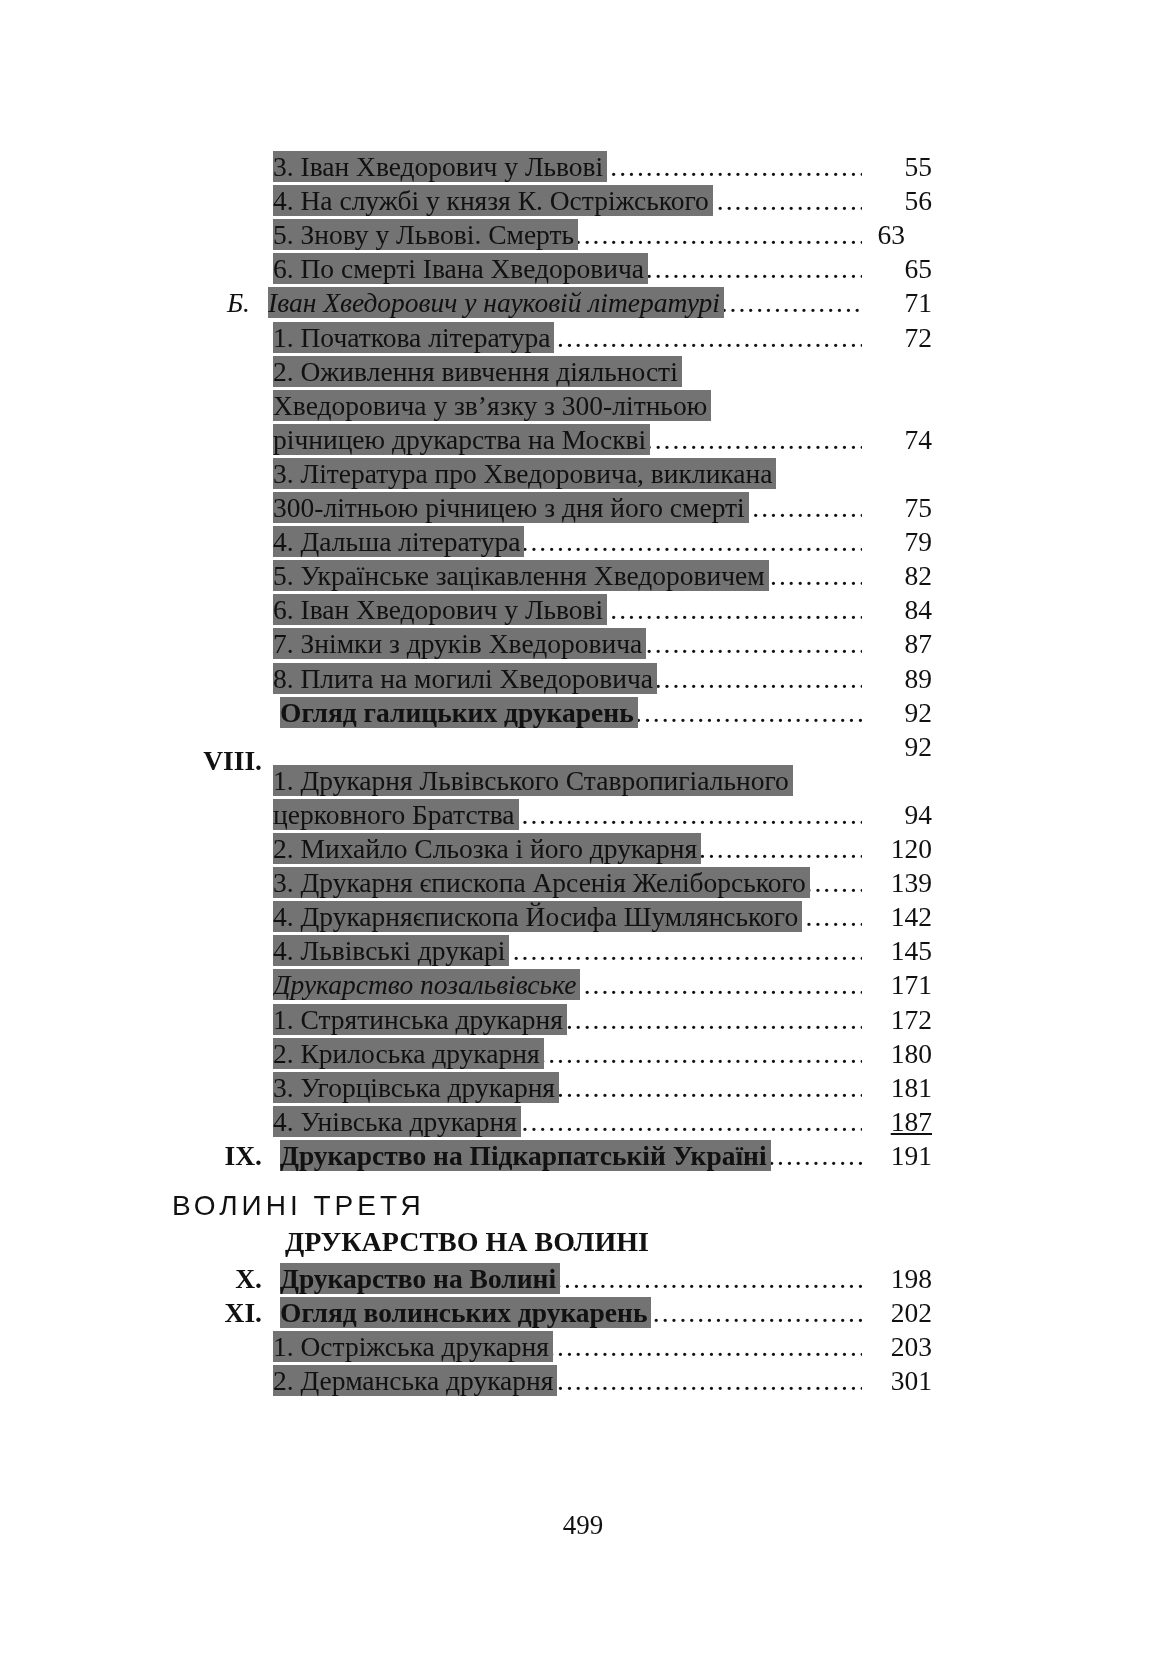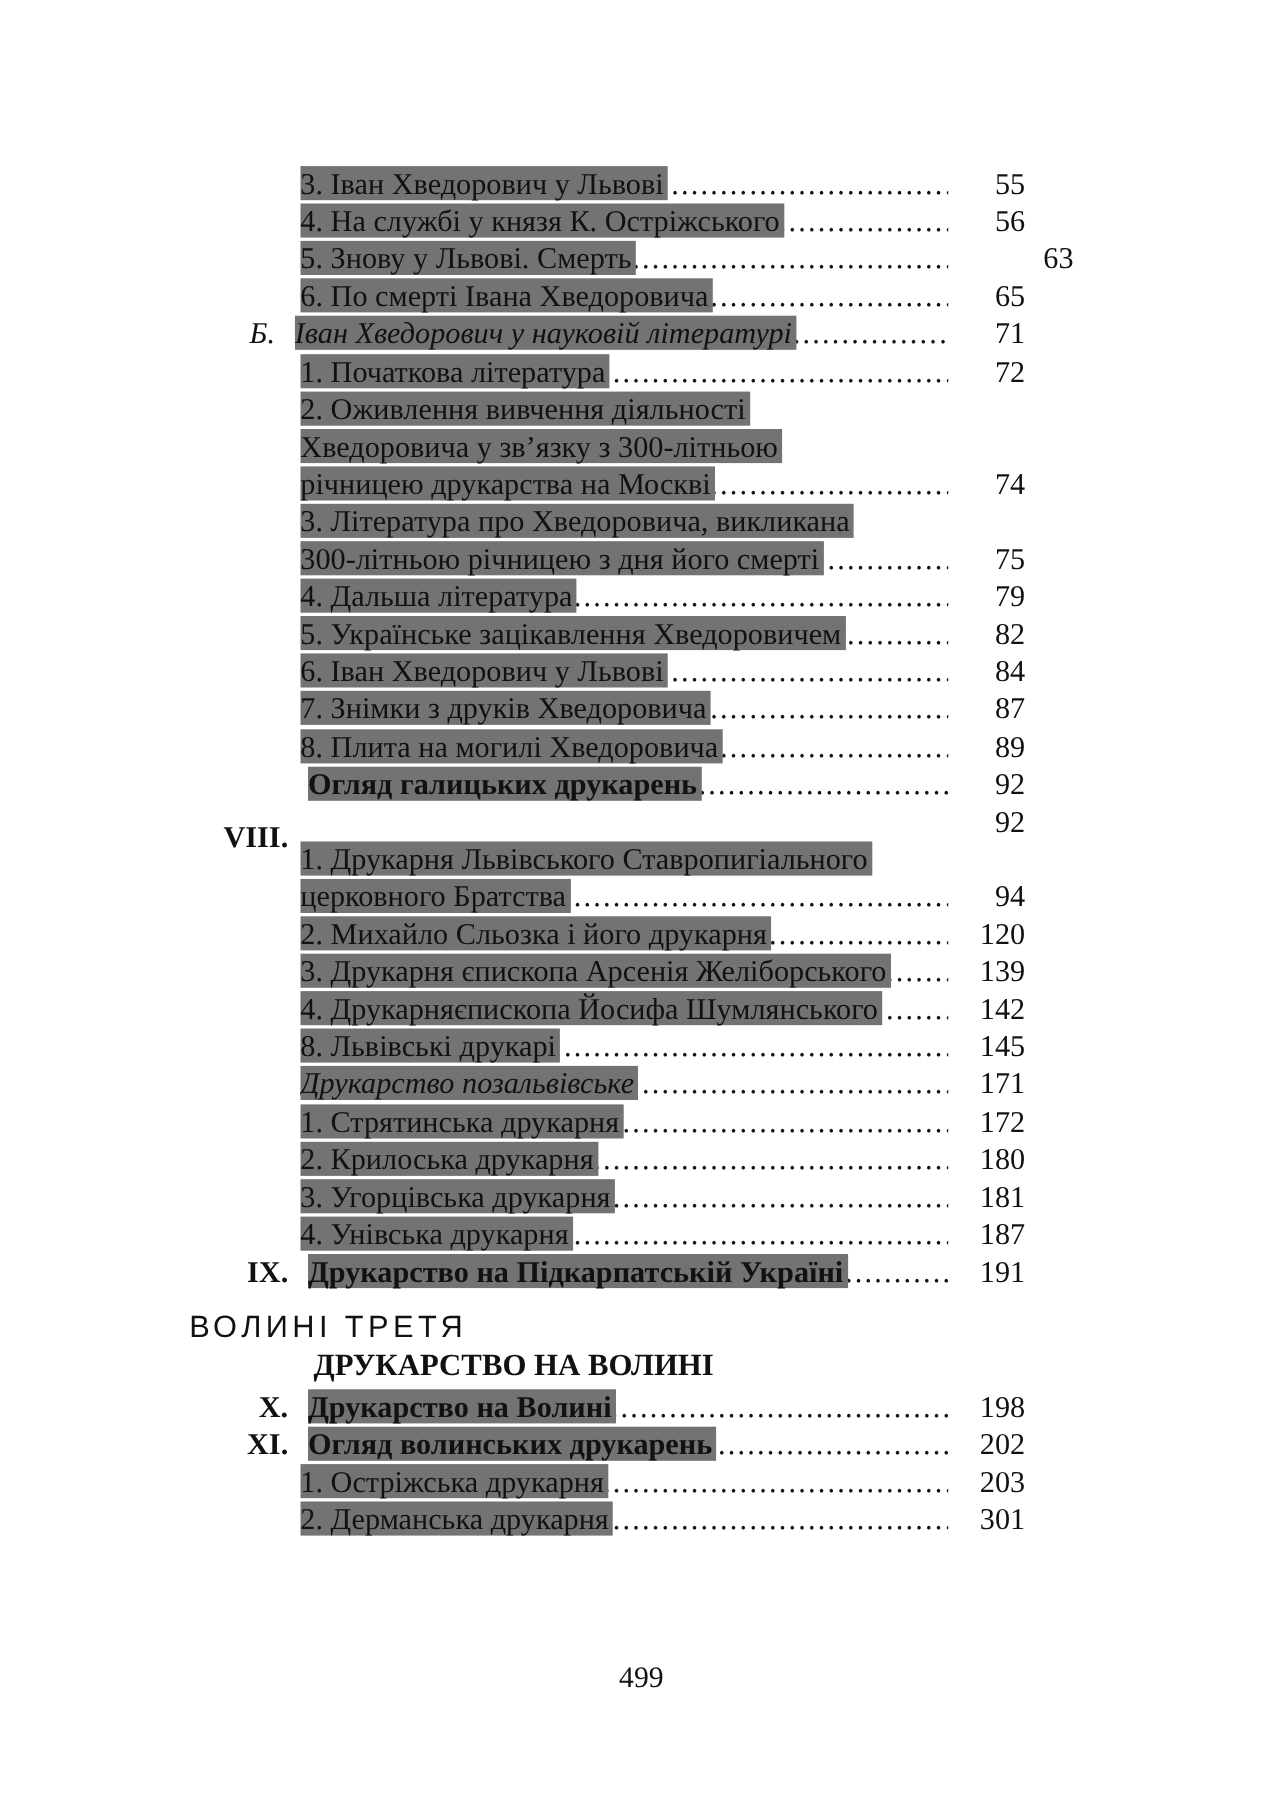--- a/index.html
+++ b/index.html
@@ -50,21 +50,21 @@
       <div class="row" style="top: 0px;">
         <span class="title-wrap" style="left: 273px; width: 589px;"><span class="dots" style="font-weight: normal; font-style: normal;">......................................................................................................................................</span><span class="t">3. Іван Хведорович у Львові</span></span>
         <span class="page-num" style="left: 862px;">55</span>
       </div>
       <div class="row" style="top: 34.1px;">
         <span class="title-wrap" style="left: 273px; width: 589px;"><span class="dots" style="font-weight: normal; font-style: normal;">......................................................................................................................................</span><span class="t">4. На службі у князя К. Остріжського</span></span>
         <span class="page-num" style="left: 862px;">56</span>
       </div>
       <div class="row" style="top: 68.2px;">
         <span class="title-wrap" style="left: 273px; width: 589px;"><span class="dots" style="font-weight: normal; font-style: normal;">......................................................................................................................................</span><span class="t">5. Знову у Львові. Смерть</span></span>
-        <span class="page-num" style="left: 906px;">63</span>
+        <span class="page-num" style="left: 835px;">63</span>
       </div>
       <div class="row" style="top: 102.3px;">
         <span class="title-wrap" style="left: 273px; width: 589px;"><span class="dots" style="font-weight: normal; font-style: normal;">......................................................................................................................................</span><span class="t">6. По смерті Івана Хведоровича</span></span>
         <span class="page-num" style="left: 862px;">65</span>
       </div>
       <div class="row" style="top: 136.4px;">
         <span class="num italic" style="left: 130px;">Б.</span>
         <span class="title-wrap italic" style="left: 268px; width: 594px;"><span class="dots" style="font-weight: normal; font-style: normal;">......................................................................................................................................</span><span class="t">Іван Хведорович у науковій літературі</span></span>
         <span class="page-num" style="left: 862px;">71</span>
       </div>
@@ -131,42 +131,42 @@
       </div>
       <div class="row" style="top: 716.1px;">
         <span class="title-wrap" style="left: 273px; width: 589px;"><span class="dots" style="font-weight: normal; font-style: normal;">......................................................................................................................................</span><span class="t">3. Друкарня єпископа Арсенія Желіборського</span></span>
         <span class="page-num" style="left: 862px;">139</span>
       </div>
       <div class="row" style="top: 750.2px;">
         <span class="title-wrap" style="left: 273px; width: 589px;"><span class="dots" style="font-weight: normal; font-style: normal;">......................................................................................................................................</span><span class="t">4.  Друкарняєпископа Йосифа Шумлянського</span></span>
         <span class="page-num" style="left: 862px;">142</span>
       </div>
       <div class="row" style="top: 784.3px;">
-        <span class="title-wrap" style="left: 273px; width: 589px;"><span class="dots" style="font-weight: normal; font-style: normal;">......................................................................................................................................</span><span class="t">8. Львівські друкарі</span></span>
+        <span class="title-wrap" style="left: 273px; width: 589px;"><span class="dots" style="font-weight: normal; font-style: normal;">......................................................................................................................................</span><span class="t">4. Львівські друкарі</span></span>
         <span class="page-num" style="left: 862px;">145</span>
       </div>
       <div class="row" style="top: 818.4px;">
         <span class="title-wrap italic" style="left: 273px; width: 589px;"><span class="dots" style="font-weight: normal; font-style: normal;">......................................................................................................................................</span><span class="t">Друкарство позальвівське</span></span>
         <span class="page-num" style="left: 862px;">171</span>
       </div>
       <div class="row" style="top: 852.5px;">
         <span class="title-wrap" style="left: 273px; width: 589px;"><span class="dots" style="font-weight: normal; font-style: normal;">......................................................................................................................................</span><span class="t">1. Стрятинська друкарня</span></span>
         <span class="page-num" style="left: 862px;">172</span>
       </div>
       <div class="row" style="top: 886.6px;">
         <span class="title-wrap" style="left: 273px; width: 589px;"><span class="dots" style="font-weight: normal; font-style: normal;">......................................................................................................................................</span><span class="t">2. Крилоська друкарня</span></span>
         <span class="page-num" style="left: 862px;">180</span>
       </div>
       <div class="row" style="top: 920.7px;">
         <span class="title-wrap" style="left: 273px; width: 589px;"><span class="dots" style="font-weight: normal; font-style: normal;">......................................................................................................................................</span><span class="t">3. Угорцівська друкарня</span></span>
         <span class="page-num" style="left: 862px;">181</span>
       </div>
       <div class="row" style="top: 954.8px;">
         <span class="title-wrap" style="left: 273px; width: 589px;"><span class="dots" style="font-weight: normal; font-style: normal;">......................................................................................................................................</span><span class="t">4. Унівська друкарня</span></span>
-        <span class="page-num" style="left: 862px;">187</span>
+        <span class="page-num" style="left: 862px; text-decoration: underline;">187</span>
       </div>
       <div class="row" style="top: 988.9px;">
         <span class="num bold" style="left: 142px;">IX.</span>
         <span class="title-wrap bold" style="left: 280px; width: 582px;"><span class="dots" style="font-weight: normal; font-style: normal;">......................................................................................................................................</span><span class="t">Друкарство на Підкарпатській Україні</span></span>
         <span class="page-num" style="left: 862px;">191</span>
       </div>
     </div>
 
   <div class="part-label" style="top:1190px;">ВОЛИНІ ТРЕТЯ</div>
   <div class="part-title" style="top:1226px;">ДРУКАРСТВО НА ВОЛИНІ</div>

